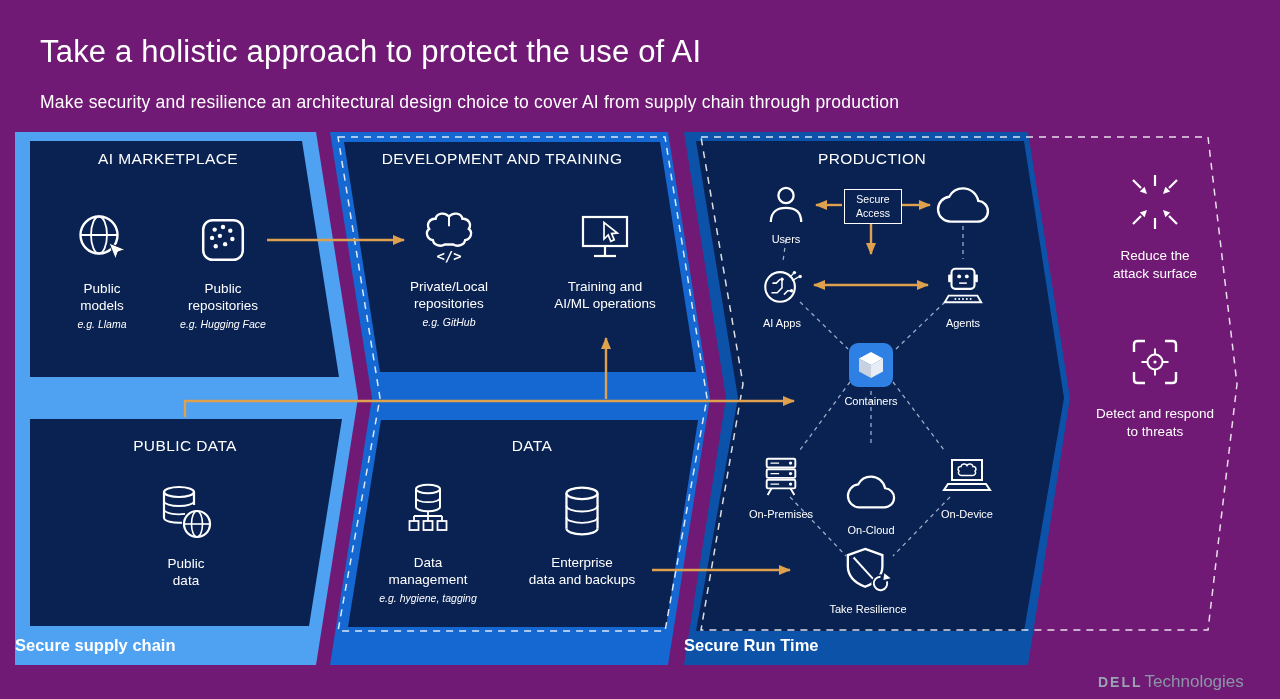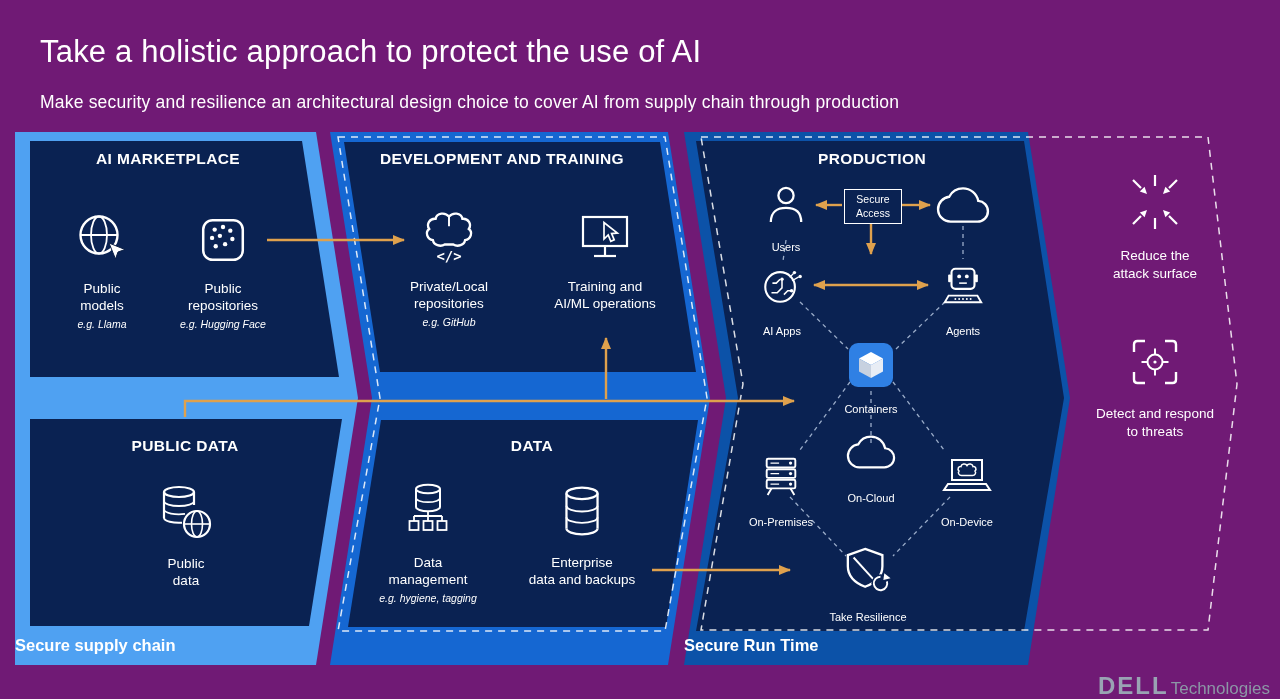--- a/index.html
+++ b/index.html
@@ -1,33 +1,33 @@
 <!DOCTYPE html>
 <html><head>
 <meta charset="utf-8">
 <style>
   html,body{margin:0;padding:0;background:#0B1F45;}
   .canvas{position:relative;width:1280px;height:699px;background:#701a75;
           font-family:"Liberation Sans",sans-serif;overflow:hidden;}
   svg.bg{position:absolute;left:0;top:0;}
   .page-title{position:absolute;left:40px;top:34px;color:#fff;font-size:31px;letter-spacing:.2px;}
   .page-subtitle{position:absolute;left:40px;top:92px;color:#fff;font-size:17.5px;letter-spacing:.2px;}
-  .sec-title{position:absolute;color:#fff;font-weight:bold;font-size:15.5px;text-align:center;letter-spacing:.4px;}
+  .sec-title{position:absolute;color:#fff;font-weight:normal;font-size:15.5px;text-align:center;letter-spacing:.4px;}
   .item,.node{position:absolute;display:flex;flex-direction:column;align-items:center;text-align:center;color:#fff;}
   .islot{display:flex;align-items:center;justify-content:center;}
   .ilabel{font-size:13.5px;line-height:1.28;white-space:pre-line;margin-top:8px;}
   .iex{font-size:10.5px;font-style:italic;margin-top:3px;}
-  .nlabel{font-size:11px;margin-top:16px;white-space:pre-line;}
+  .nlabel{font-size:11px;margin-top:8px;white-space:pre-line;}
   .res-label{font-size:13.5px;line-height:1.3;margin-top:13px;white-space:pre-line;text-align:center;}
   .footer-label{position:absolute;color:#fff;font-weight:bold;font-size:16.5px;}
   .sa-box{position:absolute;left:844px;top:189px;width:52px;border:1px solid #fff;color:#fff;
           font-size:10.5px;line-height:1.3;text-align:center;padding:3px 2px;white-space:pre-line;background:#0A2252;}
   .tile{width:44px;height:44px;border-radius:9px;background:#2F80E4;display:flex;align-items:center;justify-content:center;}
   .brand{position:absolute;left:1098px;top:672px;display:flex;align-items:baseline;}
-  .brand-dell{font-weight:bold;font-size:24px;letter-spacing:2px;color:#99A3B3;}
+  .brand-dell{font-weight:bold;font-size:14px;letter-spacing:2px;color:#99A3B3;}
   .brand-tech{font-size:17px;margin-left:2px;color:#8C96A6;text-align:center;}
   .icon svg{display:block;}
 </style>
 </head>
 <body>
 
 <div class="canvas">
 
   <svg class="bg" width="1280" height="699" viewBox="0 0 1280 699">
     <defs>
@@ -294,21 +294,21 @@
             <circle cx="32" cy="21.5" r="1.7"></circle>
             <circle cx="32" cy="32.5" r="1.7"></circle>
         </g>
         <path d="M11 10.5 H20 M11 21.5 H20 M11 32.5 H20" stroke-width="1.5"></path>
         <path d="M12 37 L8 44 M32 37 L36 44" stroke-width="2"></path>
       </svg>
     </span>
     <div class="nlabel">On-Premises</div>
   </div>
 
-  <div class="node" style="left:843px;top:428px;width:56px;justify-content:flex-end;">
+  <div class="node" style="left:843px;top:468px;width:56px;justify-content:flex-end;">
     <span class="icon islot" style="height:48px;">
       <svg width="50" height="40" viewBox="-1 2.5 26 19" fill="none" stroke="#fff">
         <path d="M19.35 10.04 A7.49 7.49 0 0 0 12 4 C9.11 4 6.6 5.64 5.35 8.04 A5.994 5.994 0 0 0 0 14 c0 3.31 2.69 6 6 6 h13 c2.76 0 5-2.24 5-5 c0-2.64-2.05-4.78-4.65-4.96 z" stroke-width="1.15"></path>
       </svg>
     </span>
     <div class="nlabel">On-Cloud</div>
   </div>
 
   <div class="node" style="left:930px;top:452px;width:74px;">
     <span class="icon islot" style="height:48px;">

